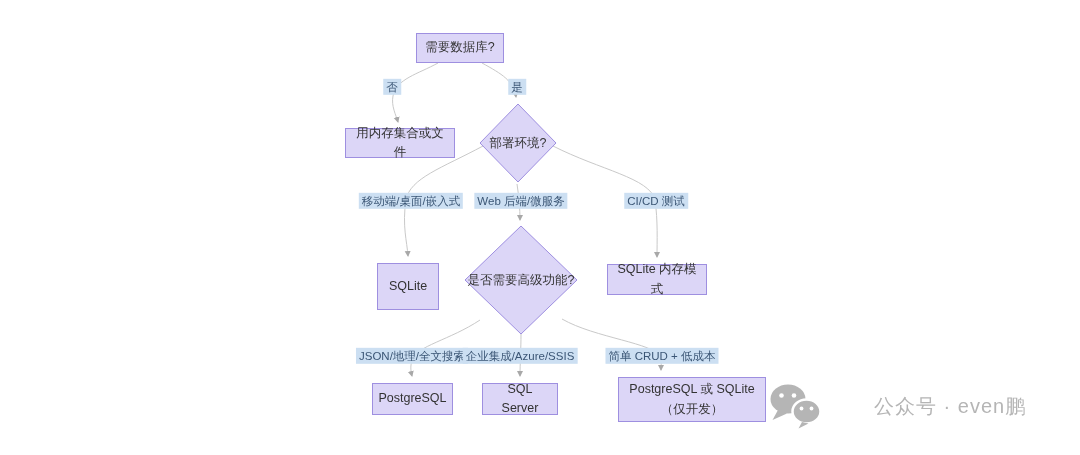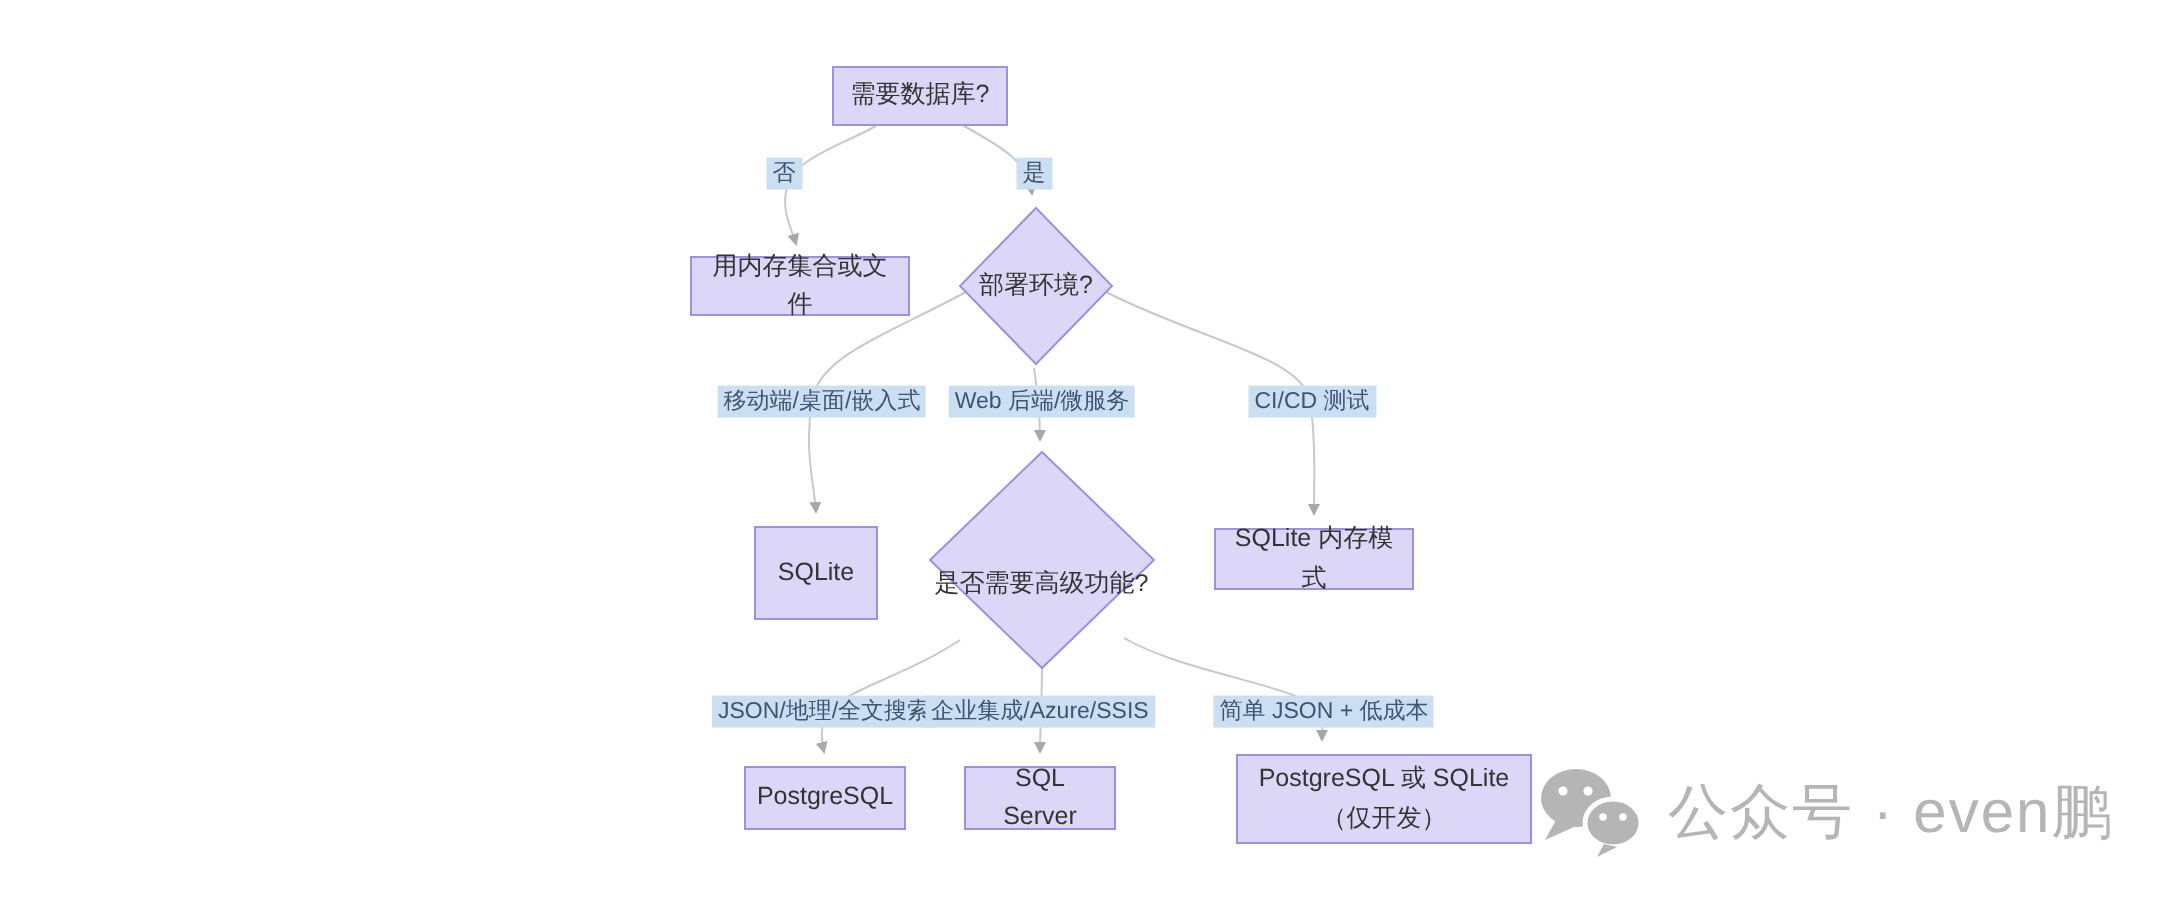--- a/index.html
+++ b/index.html
@@ -28,21 +28,21 @@
     background:var(--edge-label-bg,#ccdff2);
     color:var(--edge-label-text,#3b5675);
     font-size:11.5px;line-height:1.25;padding:1px 3px;white-space:nowrap;
   }
   .watermark{
     position:absolute;left:768px;top:382px;height:48px;
     display:flex;align-items:center;gap:12px;
   }
   .watermark-text{
     color:var(--watermark-color,#b5b5b5);
-    font-size:30px;letter-spacing:1px;white-space:nowrap;
+    font-size:20px;letter-spacing:1px;white-space:nowrap;margin-left:40px;
   }
 </style>
 </head>
 <body>
 
 <div class="stage">
 
   <svg class="edges-layer" width="1080" height="455" viewBox="0 0 1080 455">
     <defs>
       <marker id="arrow" markerWidth="7" markerHeight="7" refX="5" refY="3" orient="auto">
@@ -71,30 +71,30 @@
 
   <div class="node" style="left:607px;top:264px;width:100px;height:31px;">SQLite 内存模式</div>
 
   <div class="node" style="left:372px;top:383px;width:81px;height:32px;">PostgreSQL</div>
 
   <div class="node" style="left:482px;top:383px;width:76px;height:32px;">SQL Server</div>
 
   <div class="node" style="left:586px;top:377px;width:148px;height:45px;margin-left:32px;">PostgreSQL 或 SQLite（仅开发）</div>
 
   <div class="diamond-label" style="left:518px;top:143px;">部署环境?</div>
-  <div class="diamond-label" style="left:521px;top:292px;font-family:Liberation Mono, monospace;">是否需要高级功能?</div>
+  <div class="diamond-label" style="left:521px;top:280px;">是否需要高级功能?</div>
 
   <div class="edge-label" style="left:392px;top:87px;">否</div>
   <div class="edge-label" style="left:517px;top:87px;">是</div>
   <div class="edge-label" style="left:411px;top:201px;">移动端/桌面/嵌入式</div>
   <div class="edge-label" style="left:521px;top:201px;">Web 后端/微服务</div>
   <div class="edge-label" style="left:656px;top:201px;">CI/CD 测试</div>
   <div class="edge-label" style="left:412px;top:356px;">JSON/地理/全文搜索</div>
   <div class="edge-label" style="left:520px;top:356px;">企业集成/Azure/SSIS</div>
-  <div class="edge-label" style="left:662px;top:356px;">简单 JSON + 低成本</div>
+  <div class="edge-label" style="left:662px;top:356px;">简单 CRUD + 低成本</div>
 
   <div class="watermark">
     <svg width="54" height="46" viewBox="0 0 54 46">
       <g fill="#b5b5b5">
         <ellipse cx="20" cy="16" rx="17.5" ry="14.5"></ellipse>
         <path d="M10,27 L4.5,37 L19,30.5 Z"></path>
       </g>
       <circle cx="13.5" cy="12.5" r="2.3" fill="#ffffff"></circle>
       <circle cx="26" cy="12.5" r="2.3" fill="#ffffff"></circle>
       <g>

